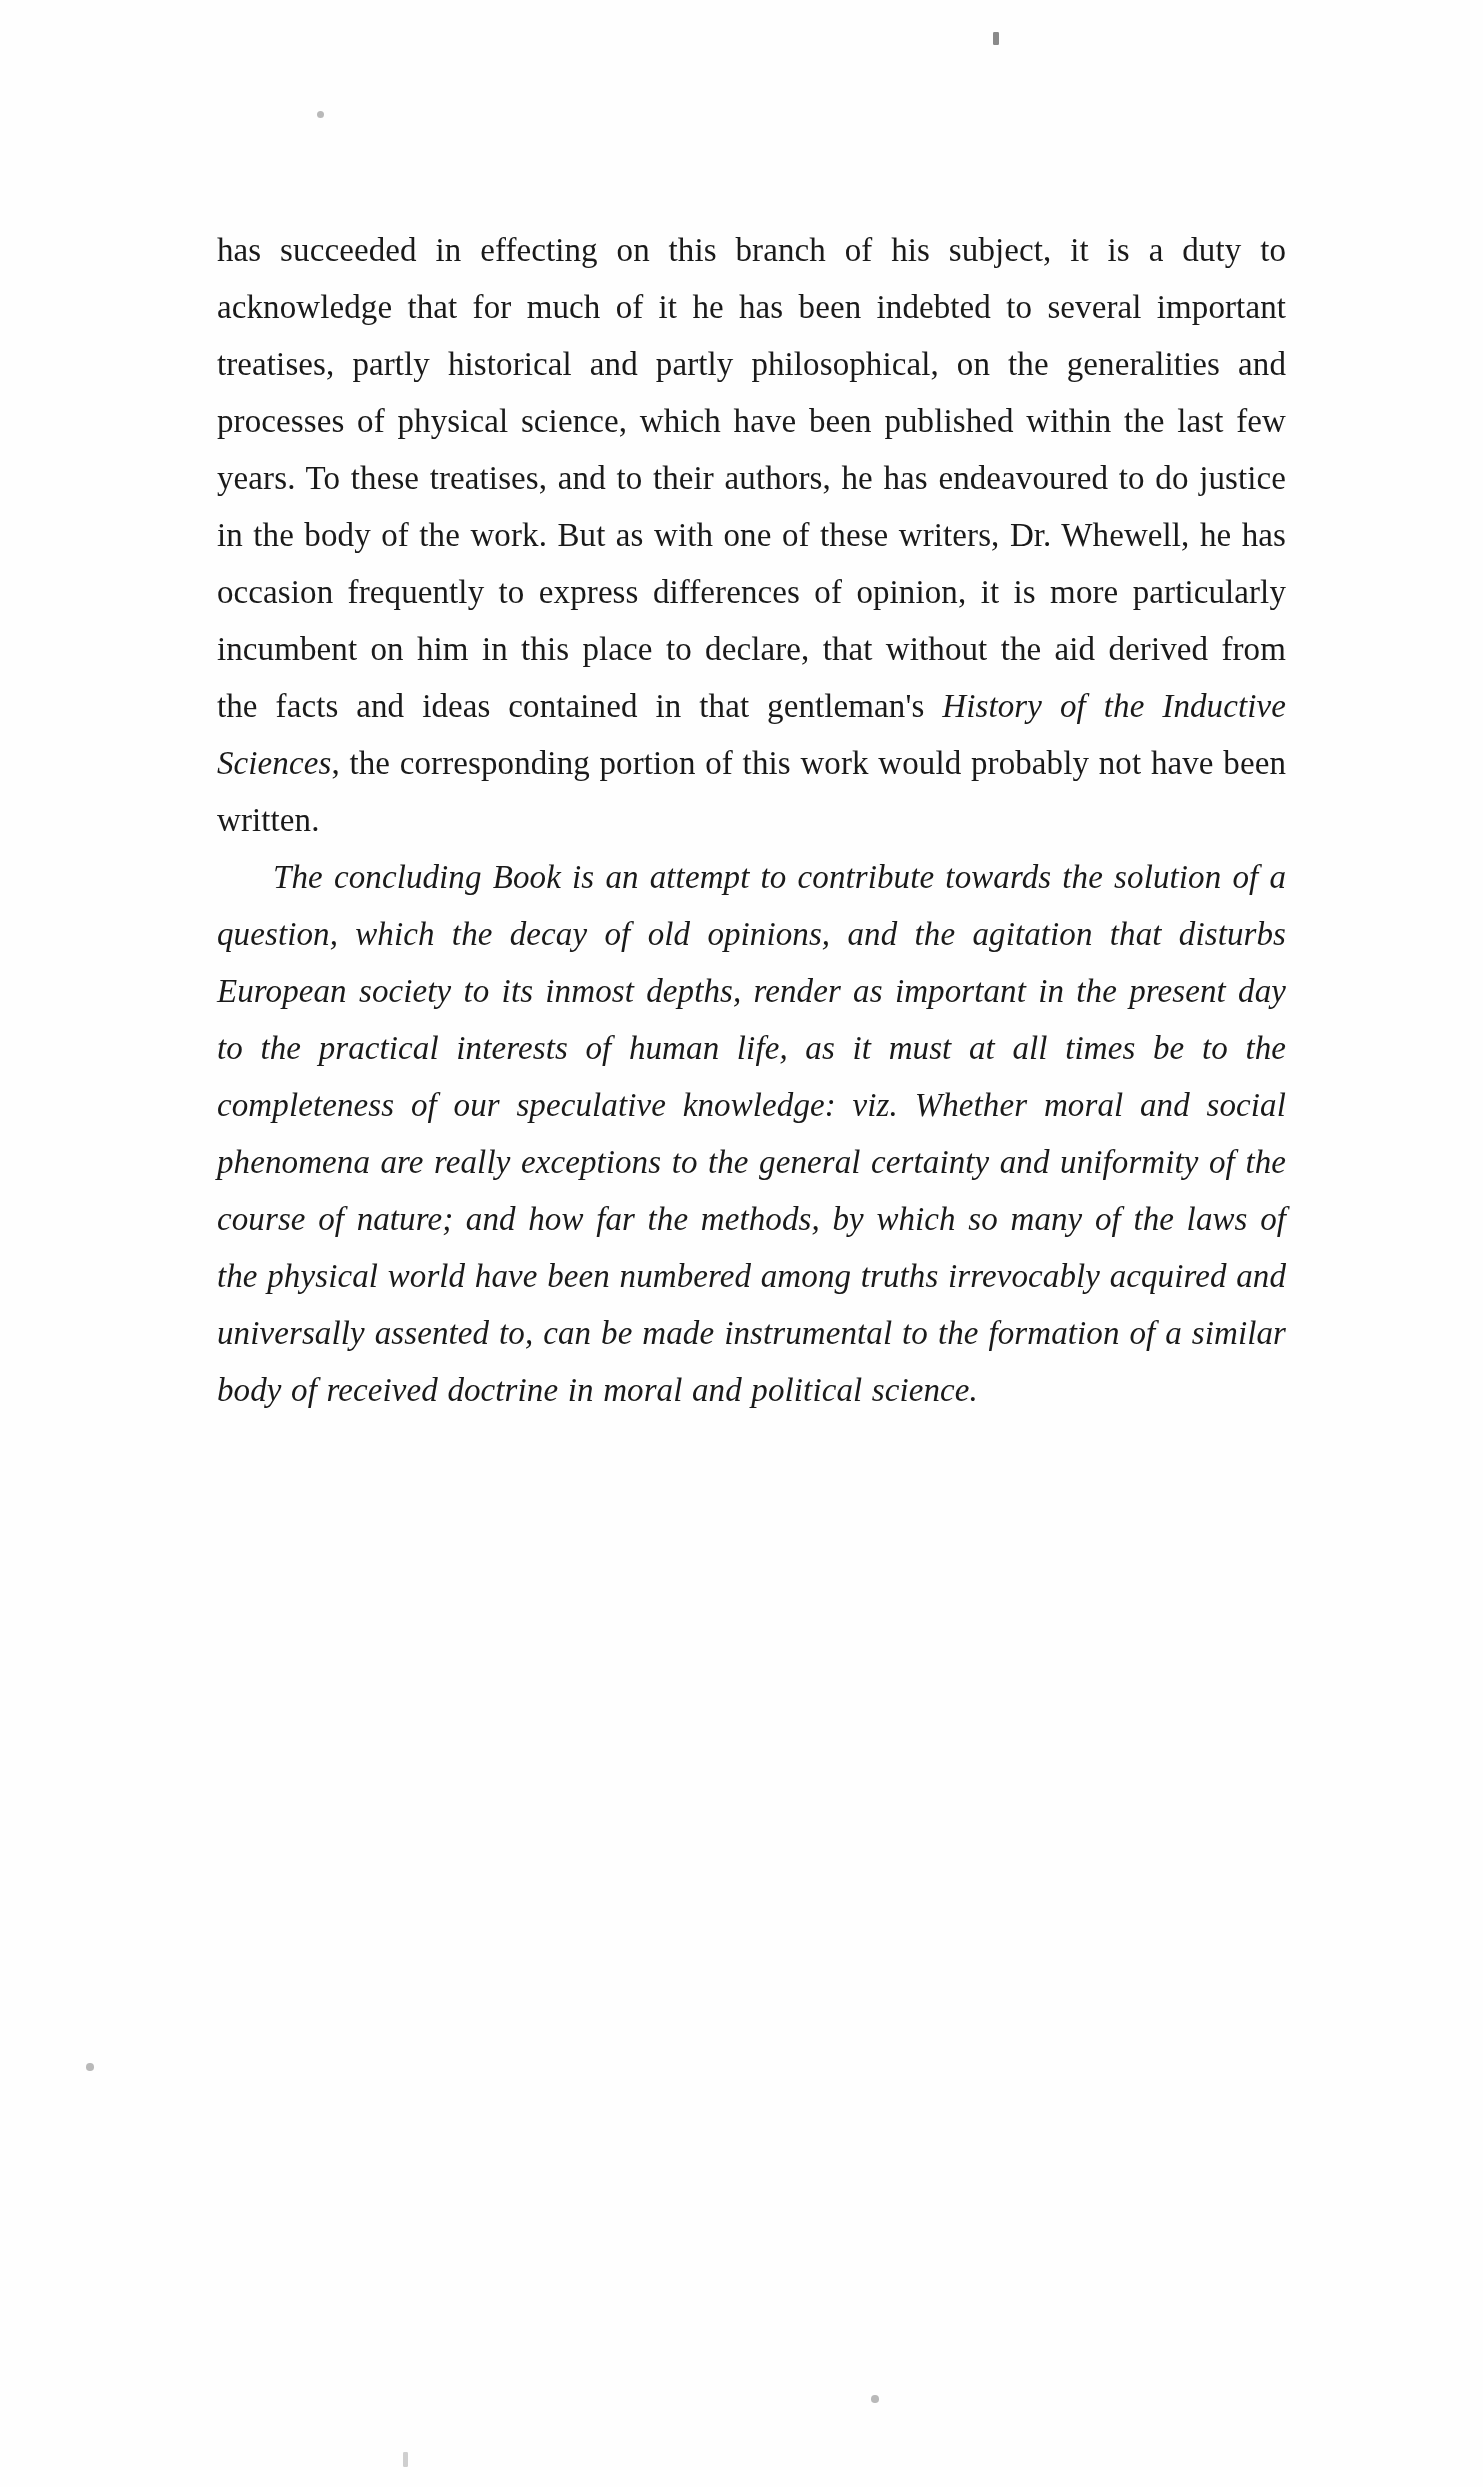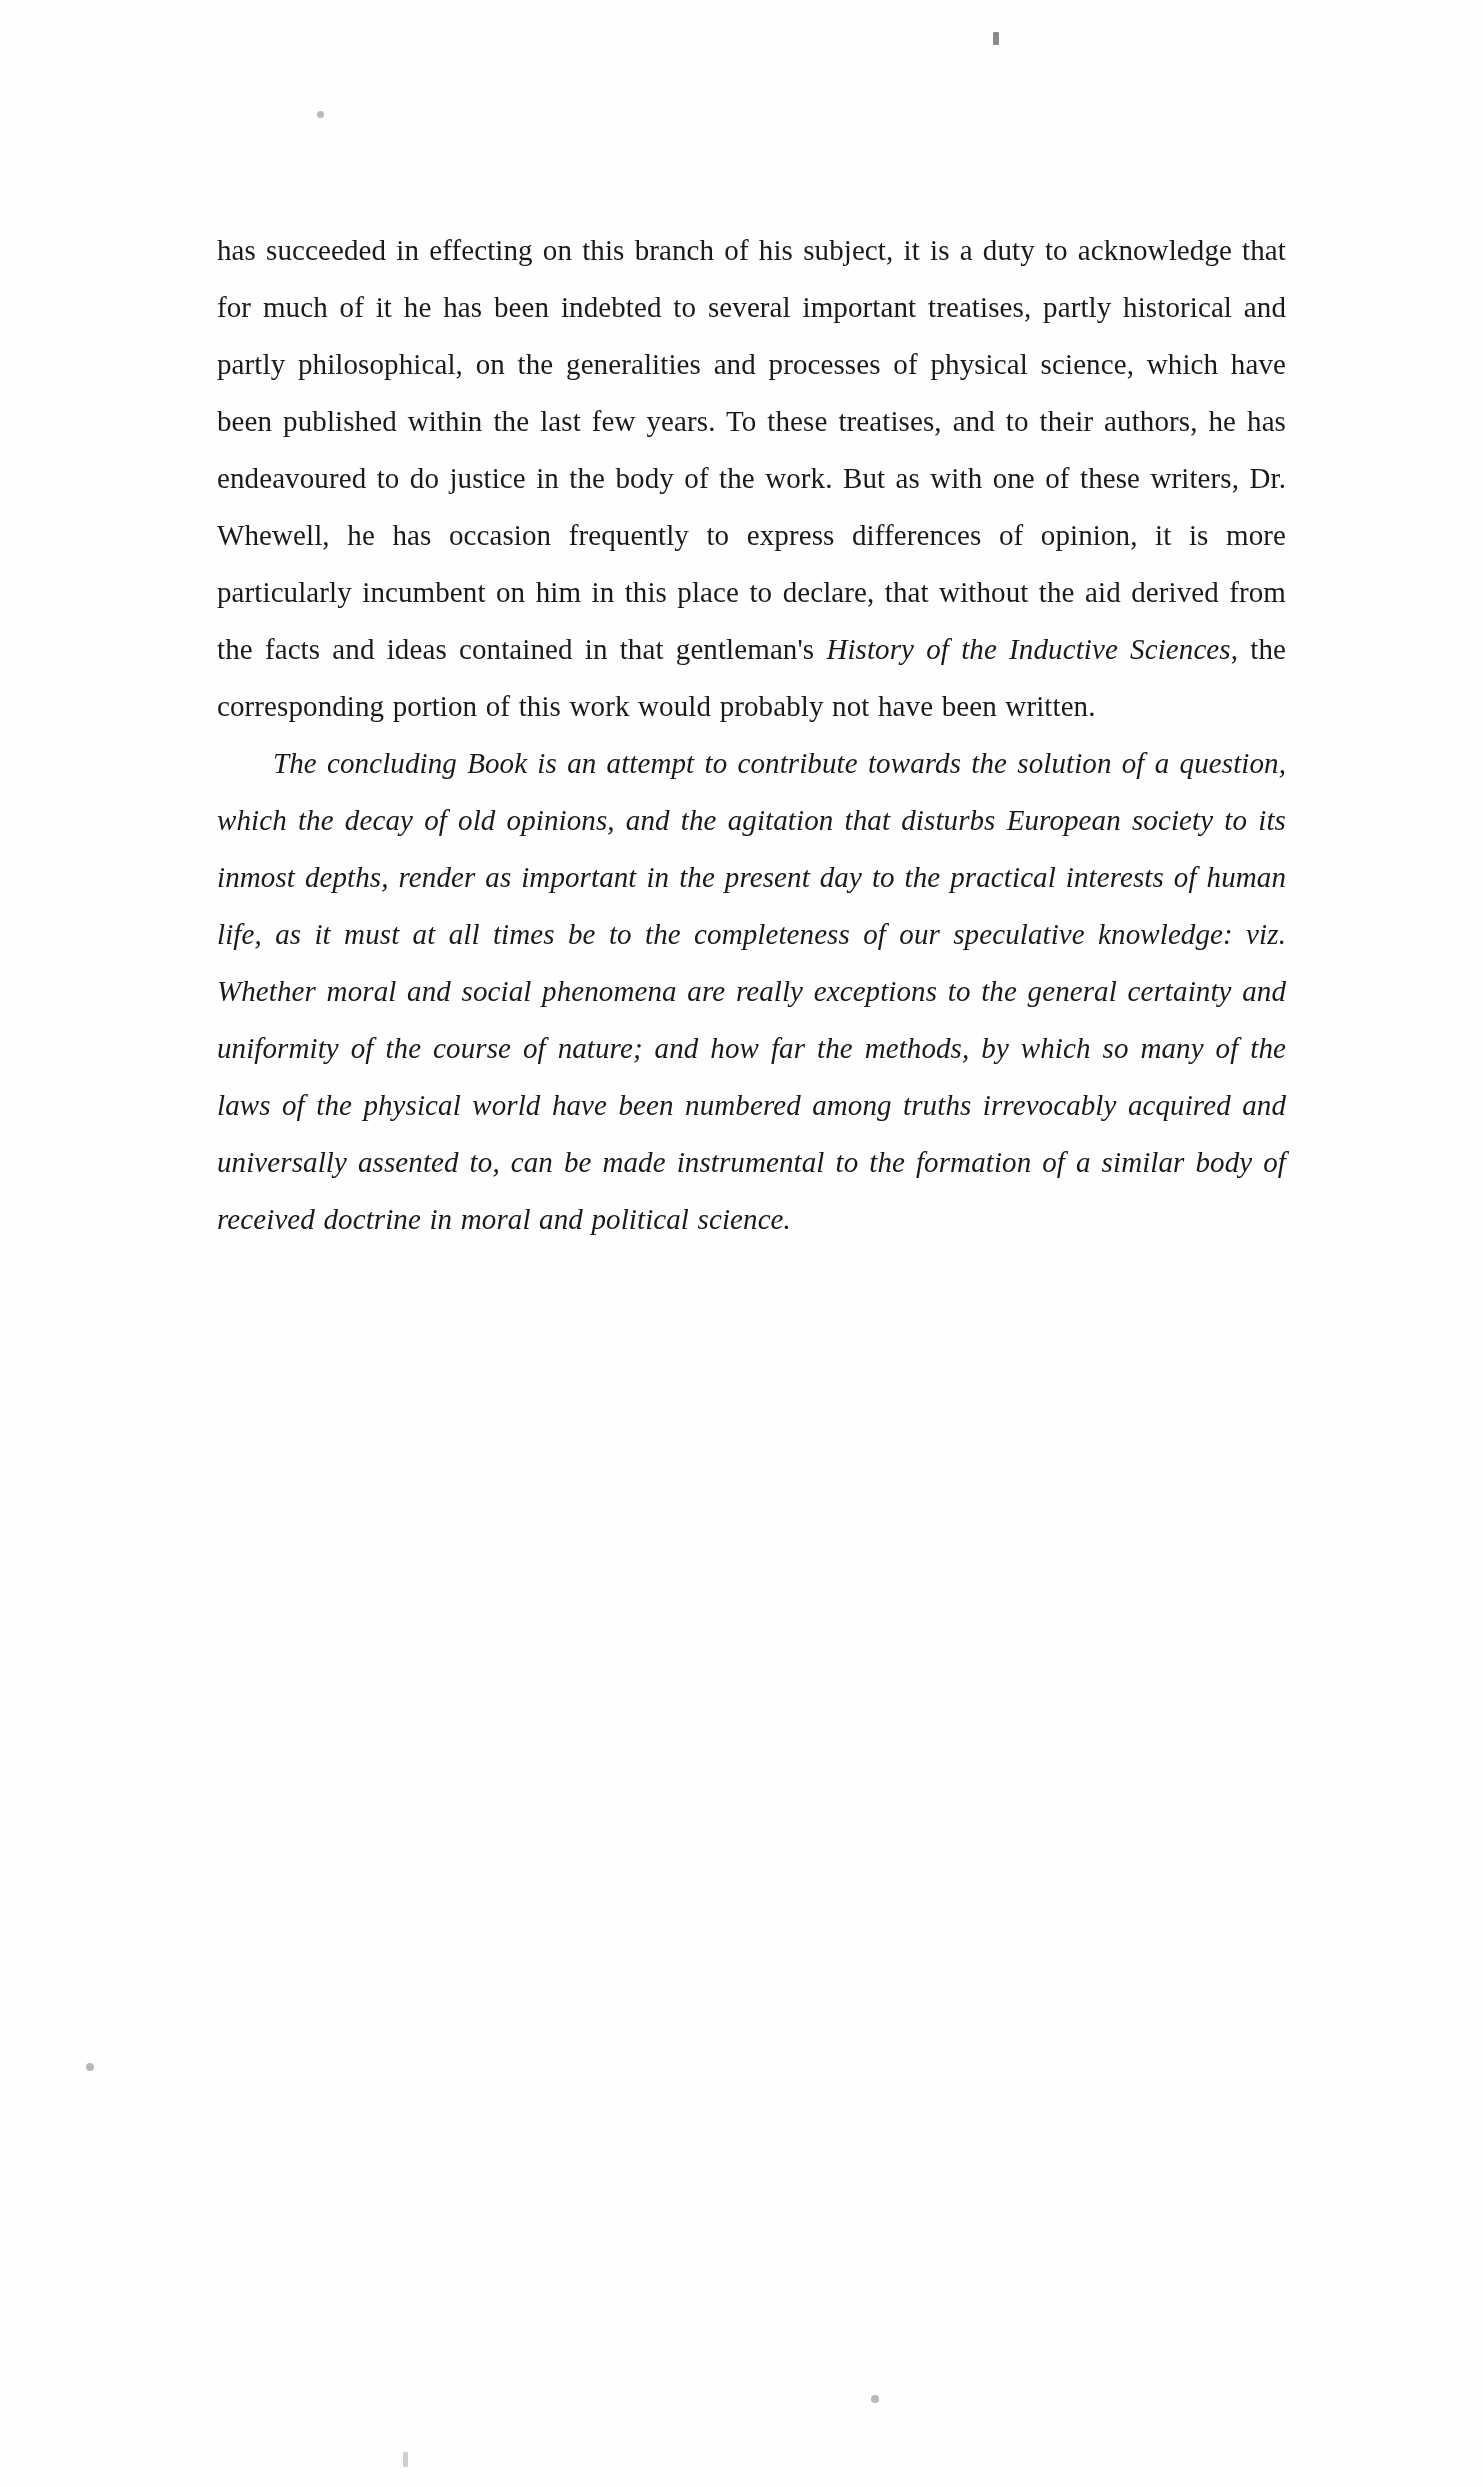--- a/index.html
+++ b/index.html
@@ -59,21 +59,21 @@
     position: absolute;
     left: 456px;
     top: 8.2px;
     font-size: 24px;
     letter-spacing: 2.9px;
     font-family: "Liberation Serif", serif;
   }
 
   .body-text p {
     margin: 0;
-    font-size: 29px;
+    font-size: 33px;
     line-height: 57px;
     text-align: justify;
     text-justify: inter-word;
     letter-spacing: 0.1px;
     word-spacing: 1.2px;
   }
   .body-text p.indent {
     text-indent: 56px;
   }
   .body-text p + p {

